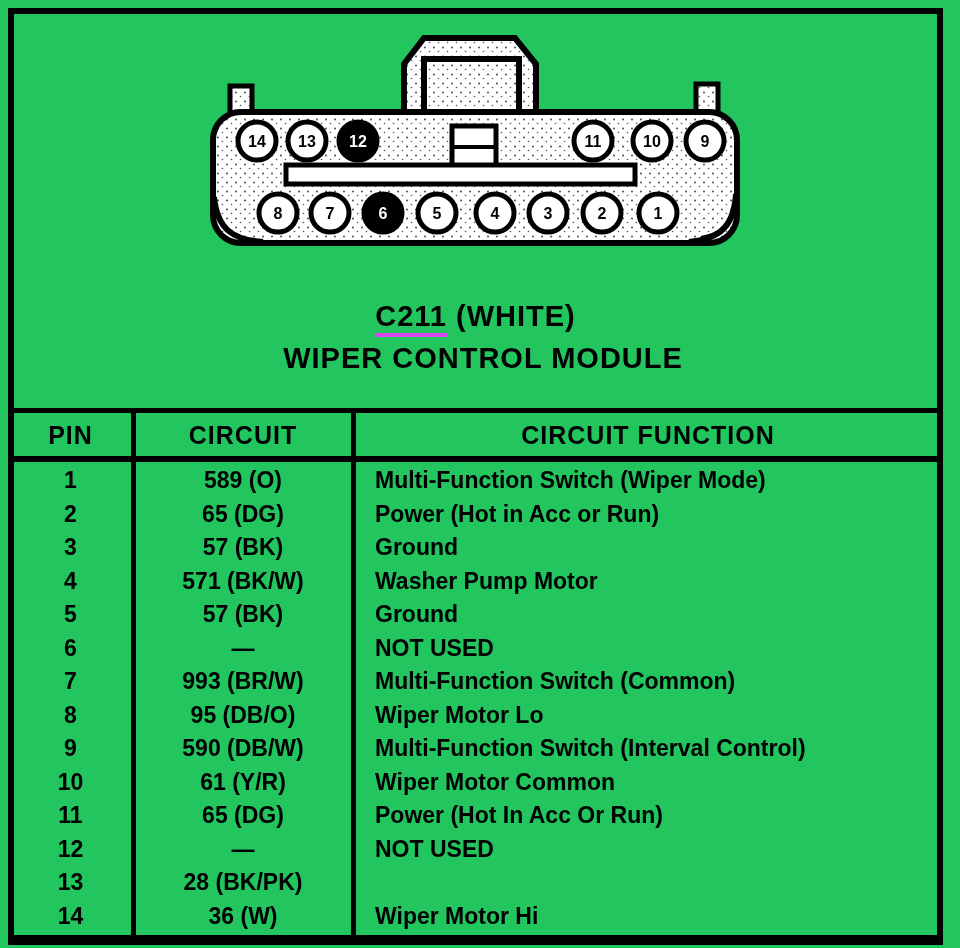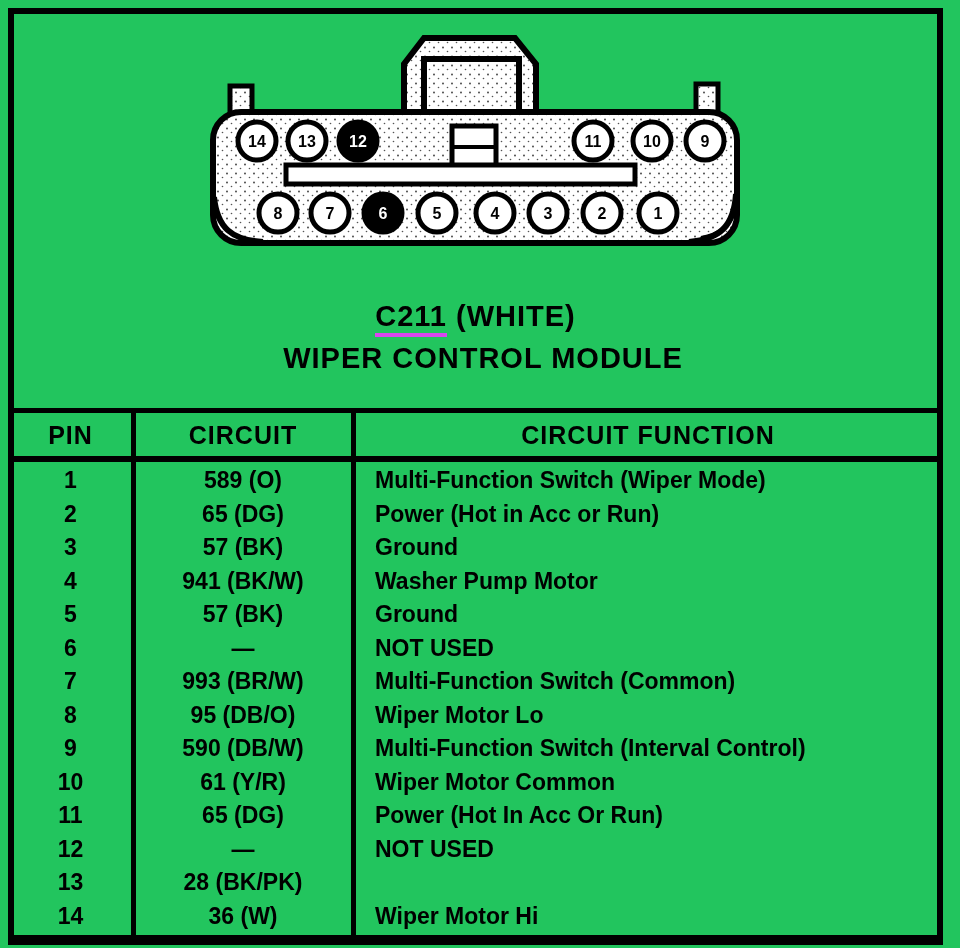--- a/index.html
+++ b/index.html
@@ -148,21 +148,21 @@
       <div class="cell-circuit">65 (DG)</div>
       <div class="cell-function">Power (Hot in Acc or Run)</div>
     </div>
       <div class="t-row">
       <div class="cell-pin">3</div>
       <div class="cell-circuit">57 (BK)</div>
       <div class="cell-function">Ground</div>
     </div>
       <div class="t-row">
       <div class="cell-pin">4</div>
-      <div class="cell-circuit">941 (BK/W)</div>
+      <div class="cell-circuit">571 (BK/W)</div>
       <div class="cell-function">Washer Pump Motor</div>
     </div>
       <div class="t-row">
       <div class="cell-pin">5</div>
       <div class="cell-circuit">57 (BK)</div>
       <div class="cell-function">Ground</div>
     </div>
       <div class="t-row">
       <div class="cell-pin">6</div>
       <div class="cell-circuit">—</div>

